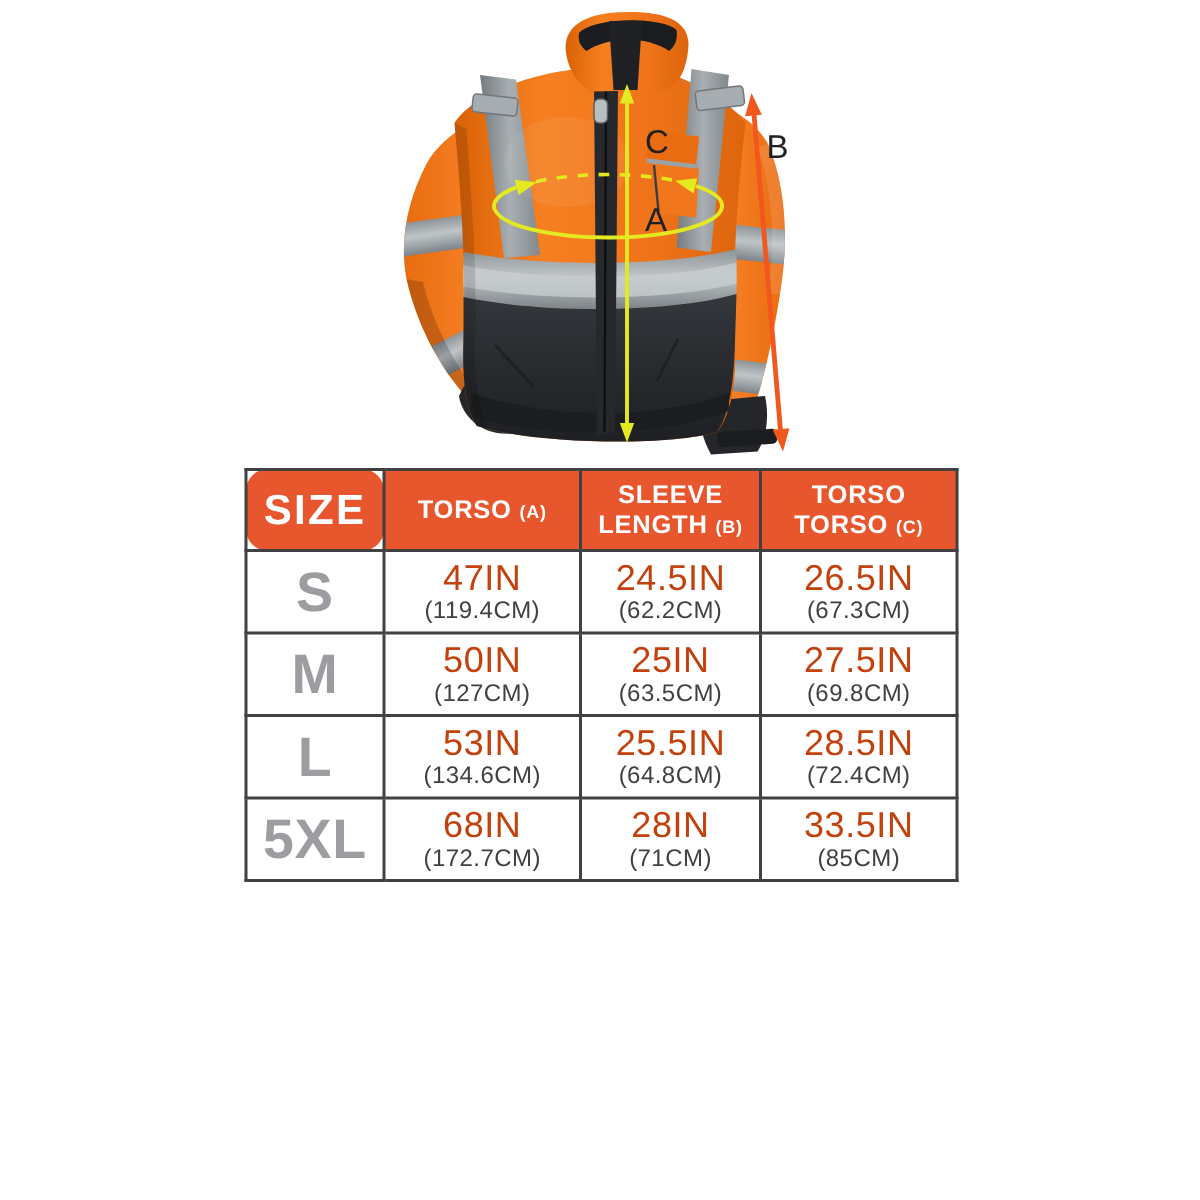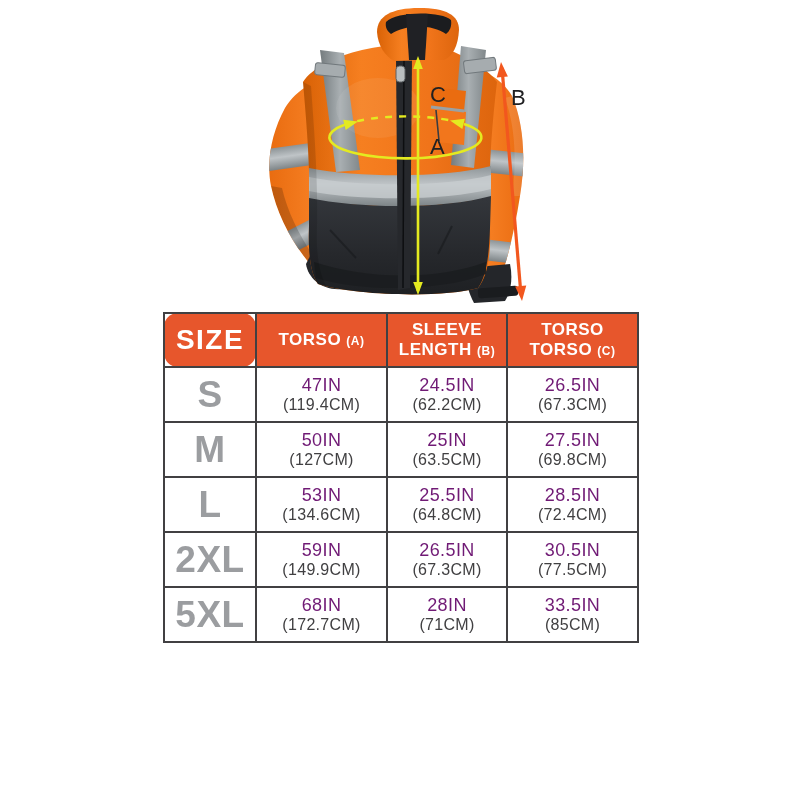--- a/index.html
+++ b/index.html
@@ -22,21 +22,21 @@
   .size-table thead th{
     background:#E7562C;color:#ffffff;font-weight:bold;height:52px;
   }
   th.h-size{font-size:28px;letter-spacing:1.5px;border-radius:14px;}
   .h-line{font-size:17px;line-height:1.2;letter-spacing:.5px;}
   .h-ref{font-size:12px;font-weight:bold;}
   td.sz{
     font-size:37px;font-weight:bold;color:#9B9DA0;letter-spacing:.5px;height:53px;
   }
   td.val{height:53px;}
-  .in{font-size:18px;color:#701a75;line-height:1.1;letter-spacing:.4px;}
+  .in{font-size:24px;color:#c2410c;line-height:1.1;letter-spacing:.4px;}
   .cm{font-size:16px;color:#414042;line-height:1.1;letter-spacing:.3px;}
 </style>
 </head>
 <body>
 
 <div class="diagram">
 <svg viewBox="0 0 800 315" width="800" height="315">
   <defs>
     <linearGradient id="gBody" x1="0" y1="0" x2="1" y2="0">
       <stop offset="0" stop-color="#d96206"></stop>
@@ -228,35 +228,20 @@
       <td class="val">
           <div class="in">25.5IN</div>
           <div class="cm">(64.8CM)</div>
         </td>
       <td class="val">
           <div class="in">28.5IN</div>
           <div class="cm">(72.4CM)</div>
         </td>
     </tr>
     <tr>
-      <td class="sz">2XL</td>
-      <td class="val">
-          <div class="in">59IN</div>
-          <div class="cm">(149.9CM)</div>
-        </td>
-      <td class="val">
-          <div class="in">26.5IN</div>
-          <div class="cm">(67.3CM)</div>
-        </td>
-      <td class="val">
-          <div class="in">30.5IN</div>
-          <div class="cm">(77.5CM)</div>
-        </td>
-    </tr>
-    <tr>
       <td class="sz">5XL</td>
       <td class="val">
           <div class="in">68IN</div>
           <div class="cm">(172.7CM)</div>
         </td>
       <td class="val">
           <div class="in">28IN</div>
           <div class="cm">(71CM)</div>
         </td>
       <td class="val">

